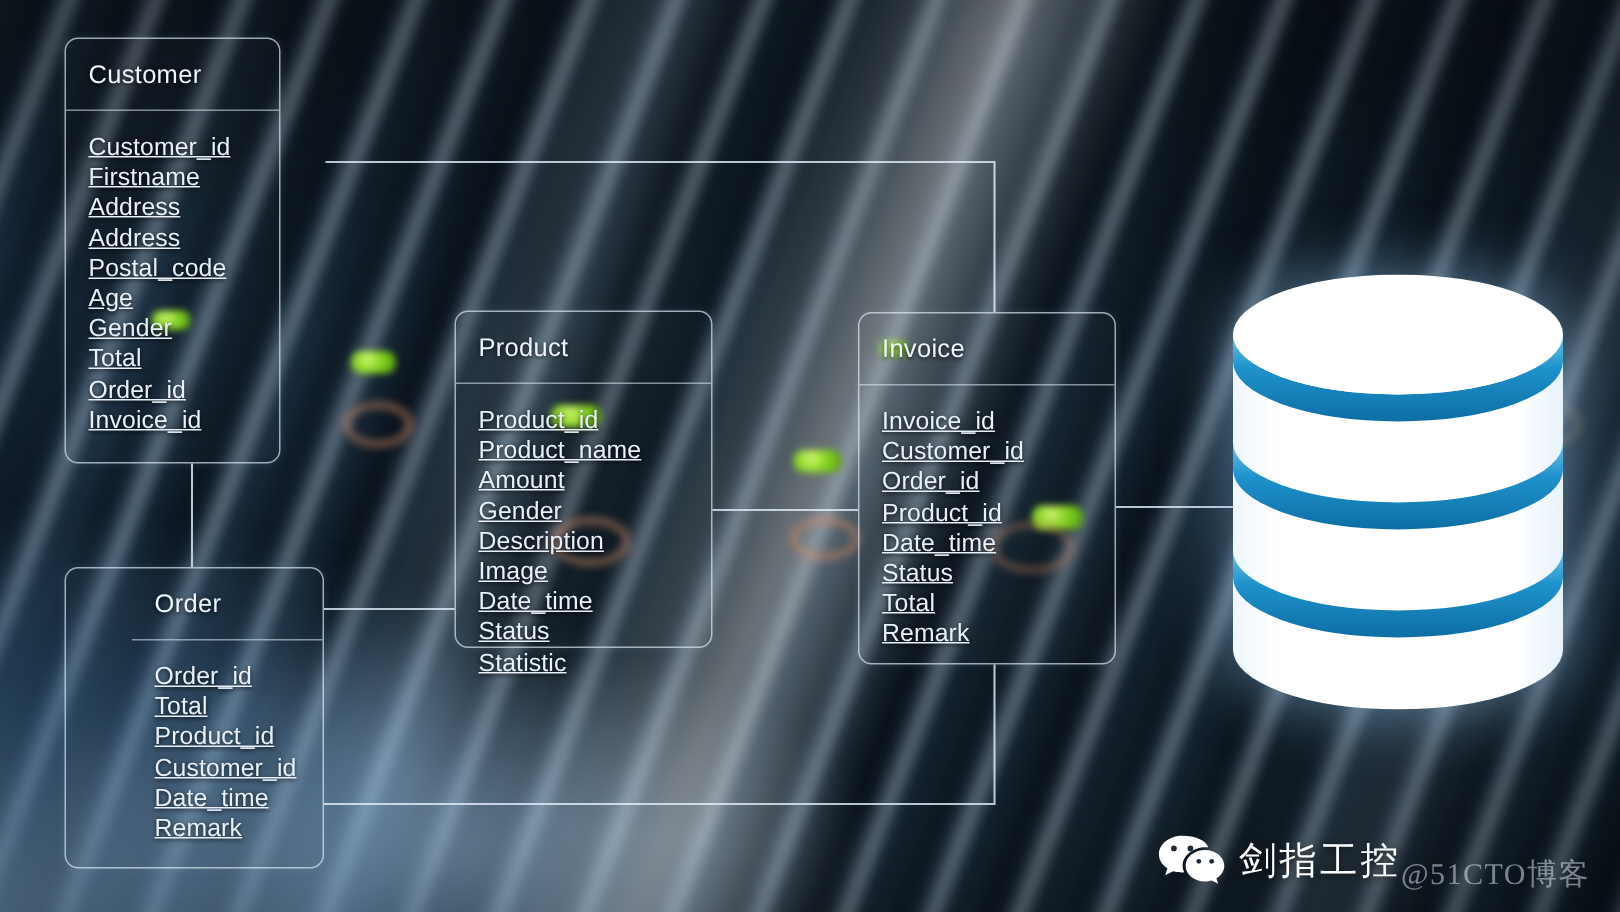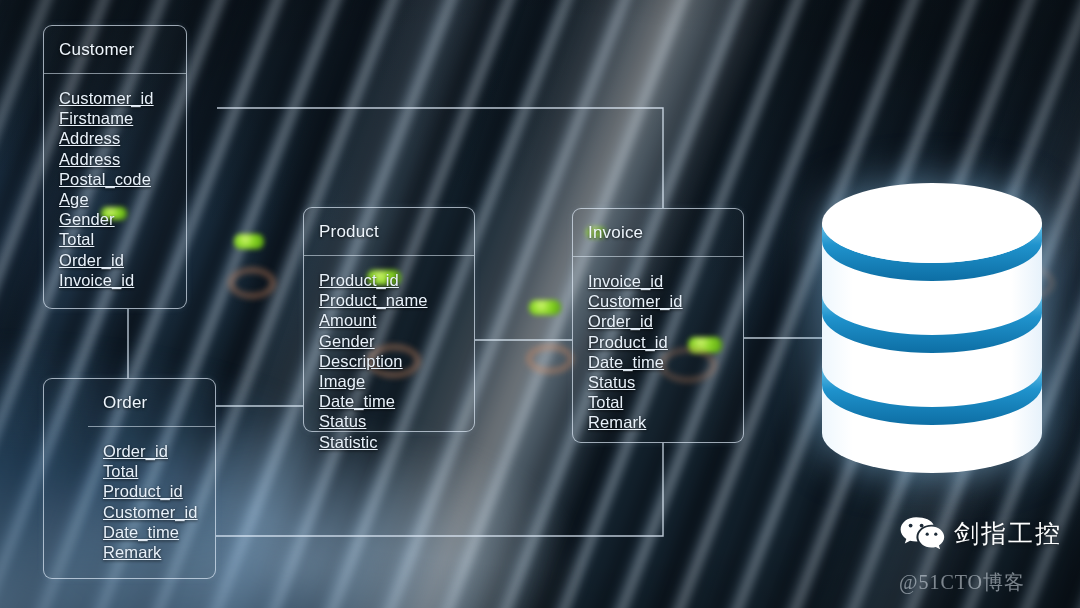--- a/index.html
+++ b/index.html
@@ -146,21 +146,21 @@
     stroke-width:1.4;
   }
 
   
   .db{ position:absolute; }
   .db svg{ display:block; filter:drop-shadow(0 0 22px rgba(150,205,245,.55)); }
 
   
   .watermark{
     position:absolute;
-    display:flex; flex-direction:column; align-items:flex-start;
+    display:flex; align-items:center;
   }
   .wm-row{ display:flex; align-items:center; gap:9px; }
   .wm-logo{ width:46px; height:34px; }
   .wm-name{
     color:#fdfefe;
     font-size:25px;
     letter-spacing:2px;
     font-family:"DejaVu Sans", sans-serif;
     text-shadow:0 1px 4px rgba(0,0,0,.6);
   }

